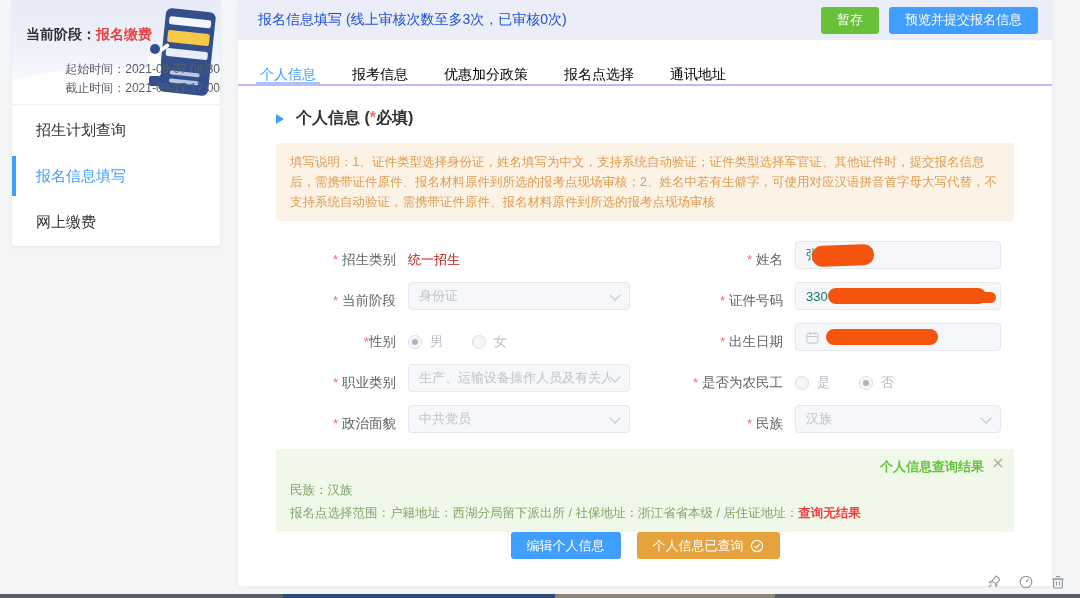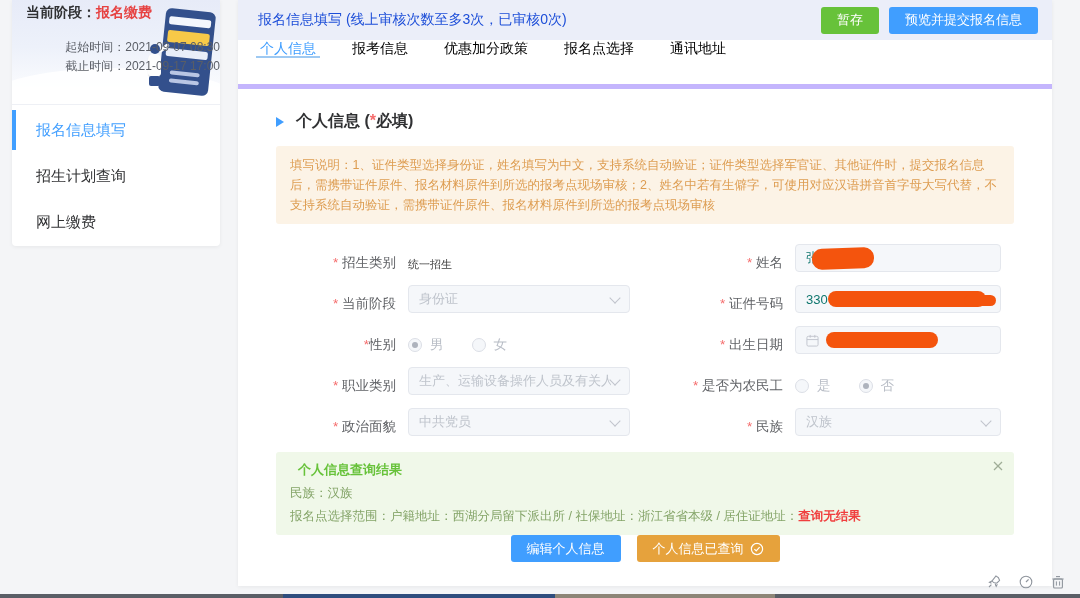--- a/index.html
+++ b/index.html
@@ -7,21 +7,21 @@
        font-family:"Liberation Sans","DejaVu Sans",sans-serif;position:relative;}
   .page{position:absolute;inset:0;}
 
   
   .sidebar{position:absolute;left:12px;top:0;width:208px;height:246px;background:#fff;
            border-radius:0 0 4px 4px;box-shadow:0 1px 4px rgba(0,0,0,.06);}
   .sidebar-top{position:relative;height:104px;border-bottom:1px solid #eef0f5;
                background:linear-gradient(180deg,#e7ebf8 0%,#edf1fa 45%,#ffffff 100%);overflow:hidden;}
   .wave{position:absolute;left:-30px;bottom:-34px;width:260px;height:70px;background:#fff;
         border-radius:50%;opacity:.85;}
-  .stage{position:relative;padding:4px 0 0 14px;font-size:14px;font-weight:bold;color:#303133;z-index:2;}
+  .stage{position:relative;padding:26px 0 0 14px;font-size:14px;font-weight:bold;color:#303133;z-index:2;}
   .stage .stage-value{color:#e64242;}
   .times{position:relative;margin:16px 0 0 14px;font-size:12px;color:#5a5e66;line-height:19px;z-index:2;text-align:right;}
   
   .illu{position:absolute;right:4px;top:8px;width:74px;height:96px;z-index:1;}
   .illu .screen{position:absolute;right:4px;top:2px;width:50px;height:84px;background:#33508c;
                 border-radius:6px;transform:rotate(6deg);overflow:hidden;}
   .illu .s1{position:absolute;left:4px;top:8px;width:42px;height:8px;background:#f3f6fc;border-radius:2px;}
   .illu .s2{position:absolute;left:4px;top:22px;width:42px;height:12px;background:#f7c948;border-radius:2px;}
   .illu .s3{position:absolute;left:4px;top:40px;width:42px;height:8px;background:#e8edf8;border-radius:2px;}
   .illu .s4{position:absolute;left:10px;top:62px;width:30px;height:4px;background:#b9c6e4;border-radius:2px;}
@@ -40,56 +40,56 @@
   
   .main{position:absolute;left:238px;top:0;width:814px;height:586px;background:#fff;
         box-shadow:0 1px 4px rgba(0,0,0,.06);}
   .main-header{height:40px;background:#ebeef9;display:flex;align-items:center;padding:0 14px 0 20px;}
   .main-title{font-size:14px;font-weight:normal;color:#1d4ed8;}
   .spacer{flex:1;}
   .btn{display:inline-flex;align-items:center;justify-content:center;height:27px;border-radius:3px;
        font-size:13px;color:#fff;padding:0 16px;cursor:pointer;border:none;gap:6px;}
   .btn-green{background:#67c23a;margin-right:10px;}
   .btn-blue{background:#409eff;}
-  .tabs{height:44px;display:flex;align-items:flex-start;padding-left:22px;border-bottom:5px solid #c4b5fd;}
+  .tabs{height:44px;display:flex;align-items:flex-end;padding-left:22px;border-bottom:2px solid #c4b5fd;}
   .tab{position:relative;display:flex;align-items:center;margin-right:36px;font-size:14px;color:#000000;cursor:pointer;}
   .tab.active{color:#409eff;}
   .tab.active::after{content:"";position:absolute;left:-4px;right:-4px;bottom:0;height:2px;background:#9ec9f2;}
 
   .content{padding:0 38px;}
   .section-row{display:flex;align-items:center;margin-top:22px;gap:12px;}
   .tri{width:0;height:0;border-left:8px solid #409eff;border-top:5px solid transparent;border-bottom:5px solid transparent;}
   .section-title{font-size:16px;font-weight:bold;color:#303133;}
   .star{color:#f56c6c;}
   .notice{margin-top:14px;background:#fcf3e6;border-radius:3px;padding:9px 14px;
           color:#dd9c50;font-size:12.5px;line-height:20px;}
 
   .form{display:grid;grid-template-columns:1fr 1fr;row-gap:11px;margin-top:18px;}
   .frow{display:flex;align-items:flex-end;height:30px;}
   .flabel{flex:none;text-align:right;font-size:13.5px;color:#606266;padding-right:12px;}
   .col-l .flabel{width:120px;}
   .col-r .flabel{width:138px;}
-  .static-val{font-size:11px;color:#404040;}
+  .static-val{font-size:13px;color:#b91c1c;}
   .ctl{position:relative;height:28px;background:#f5f7fa;border:1px solid #e4e7ed;border-radius:4px;
        display:flex;align-items:center;padding:0 10px;color:#bfc4cc;font-size:13px;box-sizing:border-box;}
   .col-l .ctl{width:222px;}
   .col-r .ctl{width:206px;}
   .chev{width:7px;height:7px;border-right:1.4px solid #c0c4cc;border-bottom:1.4px solid #c0c4cc;
         transform:rotate(45deg);margin-left:auto;margin-top:-3px;flex:none;}
   .radio{display:inline-flex;align-items:center;margin-right:28px;}
   .rdot{width:14px;height:14px;border-radius:50%;border:1px solid #dcdfe6;background:#f5f7fa;
         margin-right:8px;position:relative;box-sizing:border-box;}
   .radio.checked .rdot::after{content:"";position:absolute;left:3px;top:3px;width:6px;height:6px;
         border-radius:50%;background:#aeb3bd;}
   .rlabel{color:#b8bdc6;font-size:13.5px;}
   .blob{position:absolute;background:#f4540d;border-radius:10px;z-index:2;}
   .ghost{color:#0f766e;}
 
   .result-box{position:relative;margin-top:16px;background:#f0f8e9;border-radius:3px;padding:9px 30px 10px 14px;}
-  .result-title{font-size:13px;font-weight:bold;color:#67c23a;padding-left:8px;}
+  .result-title{font-size:13px;font-weight:bold;color:#67c23a;padding-left:8px;text-align:right;}
   .result-line{margin-top:5px;font-size:12.5px;color:#84a468;line-height:18px;}
   .no-result{color:#f03e3e;font-weight:bold;}
   .close-x{position:absolute;right:10px;top:8px;width:12px;height:12px;cursor:pointer;}
 
   .action-row{display:flex;justify-content:center;gap:16px;}
   .btn-orange{background:#e6a23c;}
 
   .float-icons{position:absolute;right:14px;bottom:8px;display:flex;gap:16px;align-items:center;z-index:5;}
   .fi{width:16px;height:16px;cursor:pointer;}
 
@@ -120,26 +120,26 @@
       <div class="wave"></div>
       <div class="stage">
         <span>当前阶段：</span><span class="stage-value">报名缴费</span>
       </div>
       <div class="times">
         <div><span>起始时间：</span><span>2021-09-07 08:30</span></div>
         <div><span>截止时间：</span><span>2021-09-17 17:00</span></div>
       </div>
     </div>
     <div class="menu">
+      <div class="menu-item">
+        <span>招生计划查询</span>
+      </div>
       <div class="menu-item active">
         <span class="bar"></span>
         <span>报名信息填写</span>
-      </div>
-      <div class="menu-item">
-        <span>招生计划查询</span>
       </div>
       <div class="menu-item">
         <span>网上缴费</span>
       </div>
     </div>
   </div>
 
   <div class="main">
     <div class="main-header">
       <span class="main-title">报名信息填写 (线上审核次数至多3次，已审核0次)</span>

